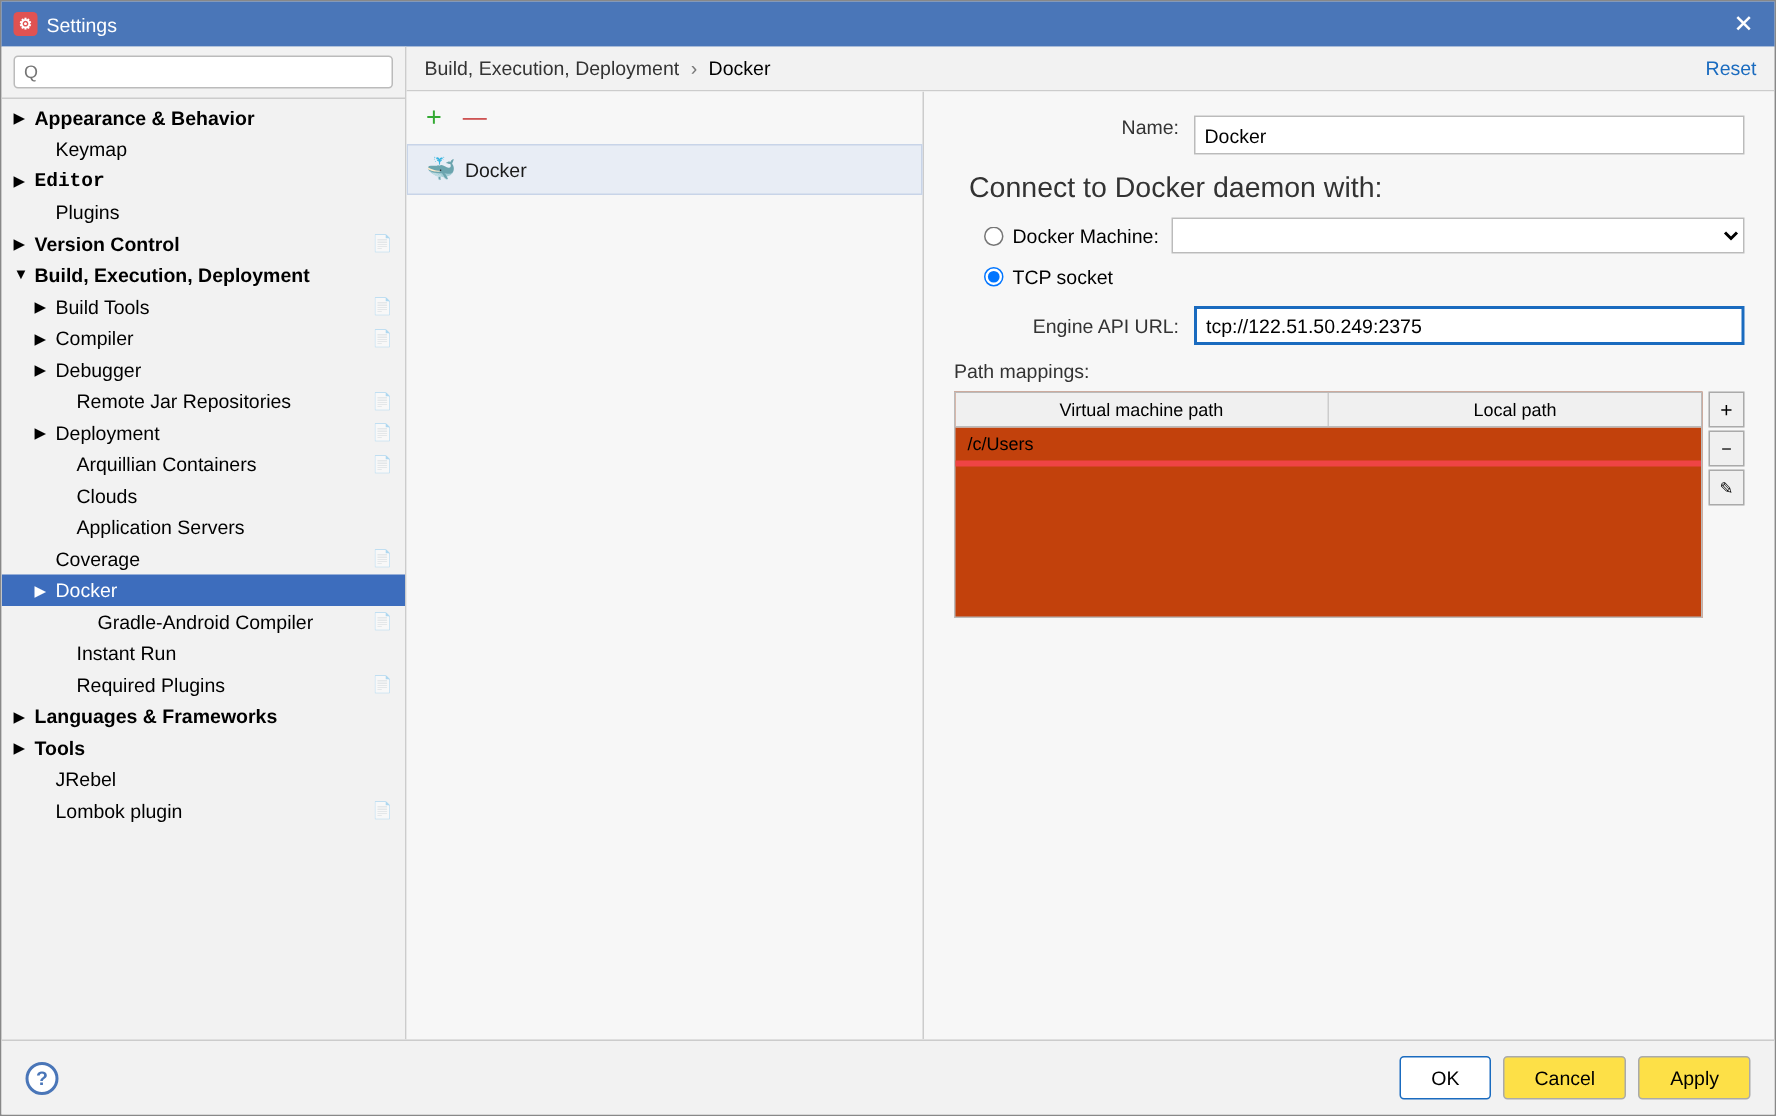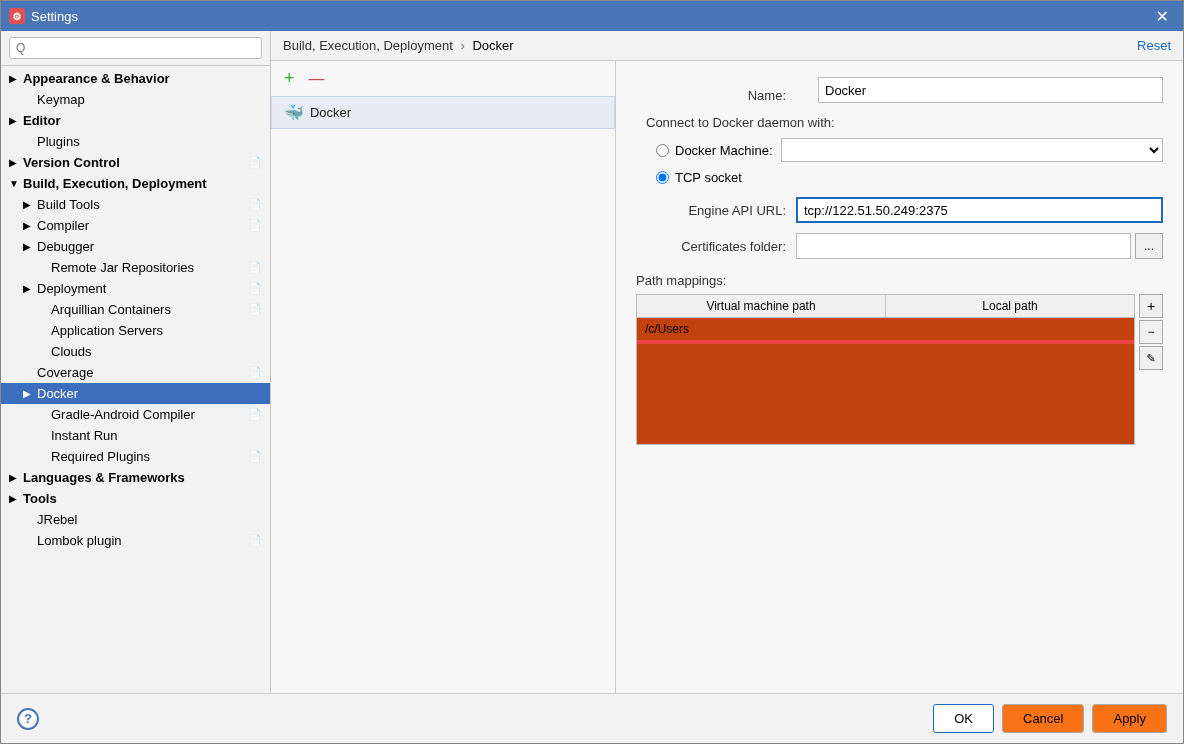--- a/index.html
+++ b/index.html
@@ -230,23 +230,22 @@
     
     .config-area {
       flex: 1;
       padding: 16px 20px;
       overflow-y: auto;
       background: #f7f7f7;
     }
 
     .form-row {
       display: flex;
-      align-items: flex-end;
+      align-items: flex-start;
       margin-bottom: 12px;
-      gap: 22px;
     }
 
     .form-label {
       width: 160px;
       flex-shrink: 0;
       font-size: 13px;
       text-align: right;
       padding-right: 10px;
       color: #333;
     }
@@ -259,21 +258,21 @@
       font-size: 13px;
       background: white;
       outline: none;
     }
 
     .daemon-section {
       margin-bottom: 10px;
     }
 
     .daemon-label {
-      font-size: 13px;
+      font-size: 19px;
       color: #333;
       margin-bottom: 8px;
       margin-left: 10px;
     }
 
     .radio-row {
       display: flex;
       align-items: center;
       margin-bottom: 8px;
       margin-left: 20px;
@@ -471,21 +470,21 @@
     }
 
     .bottom-right-btns {
       display: flex;
       gap: 8px;
     }
 
     .dialog-btn {
       padding: 6px 20px;
       border: 1px solid #aaa;
-      background: #f97316;
+      background: #fde047;
       font-size: 13px;
       cursor: pointer;
       border-radius: 3px;
     }
 
     .dialog-btn.primary {
       border-color: #1a6bbf;
       background: white;
     }
 
@@ -519,21 +518,21 @@
           <span class="tree-label" style="font-weight:bold;">Appearance &amp; Behavior</span>
         </div>
 
         <div class="tree-item" style="padding-left:22px;">
           <span class="tree-arrow"></span>
           <span class="tree-label">Keymap</span>
         </div>
 
         <div class="tree-item" style="padding-left:8px;">
           <span class="tree-arrow">▶</span>
-          <span class="tree-label" style="font-weight:bold;">Editor</span>
+          <span class="tree-label" style="font-weight:bold;font-family:Liberation Mono, monospace;">Editor</span>
         </div>
 
         <div class="tree-item" style="padding-left:22px;">
           <span class="tree-arrow"></span>
           <span class="tree-label">Plugins</span>
         </div>
 
         <div class="tree-item" style="padding-left:8px;">
           <span class="tree-arrow">▶</span>
           <span class="tree-label" style="font-weight:bold;">Version Control</span>
@@ -575,40 +574,40 @@
         </div>
 
         <div class="tree-item" style="padding-left:36px;">
           <span class="tree-arrow"></span>
           <span class="tree-label">Arquillian Containers</span>
           <span class="tree-icon-right">📄</span>
         </div>
 
         <div class="tree-item" style="padding-left:36px;">
           <span class="tree-arrow"></span>
+          <span class="tree-label">Clouds</span>
+        </div>
+
+        <div class="tree-item" style="padding-left:36px;">
+          <span class="tree-arrow"></span>
           <span class="tree-label">Application Servers</span>
         </div>
 
-        <div class="tree-item" style="padding-left:36px;">
-          <span class="tree-arrow"></span>
-          <span class="tree-label">Clouds</span>
-        </div>
-
         <div class="tree-item" style="padding-left:22px;">
           <span class="tree-arrow"></span>
           <span class="tree-label">Coverage</span>
           <span class="tree-icon-right">📄</span>
         </div>
 
         <div class="tree-item selected" style="padding-left:22px;">
           <span class="tree-arrow">▶</span>
           <span class="tree-label">Docker</span>
         </div>
 
-        <div class="tree-item" style="padding-left:36px;">
+        <div class="tree-item" style="padding-left:50px;">
           <span class="tree-arrow"></span>
           <span class="tree-label">Gradle-Android Compiler</span>
           <span class="tree-icon-right">📄</span>
         </div>
 
         <div class="tree-item" style="padding-left:36px;">
           <span class="tree-arrow"></span>
           <span class="tree-label">Instant Run</span>
         </div>
 
@@ -686,25 +685,20 @@
             <div class="tcp-row">
               <input type="radio" name="daemon" id="tcp-socket" checked="" style="">
               <label for="tcp-socket" style="margin-left:6px; font-size:13px;">TCP socket</label>
             </div>
 
             <div class="url-row">
               <span class="url-label">Engine API URL:</span>
               <input class="url-input" type="text" value="tcp://122.51.50.249:2375" style="">
             </div>
 
-            <div class="cert-row">
-              <span class="url-label">Certificates folder:</span>
-              <input class="cert-input" type="text" value="" style="">
-              <button class="browse-btn">...</button>
-            </div>
           </div>
 
           <div class="path-mappings-section">
             <div class="path-mappings-label">Path mappings:</div>
             <div class="path-table-container">
               <div class="path-table">
                 <div class="path-table-header">
                   <div class="path-col">Virtual machine path</div>
                   <div class="path-col">Local path</div>
                 </div>

